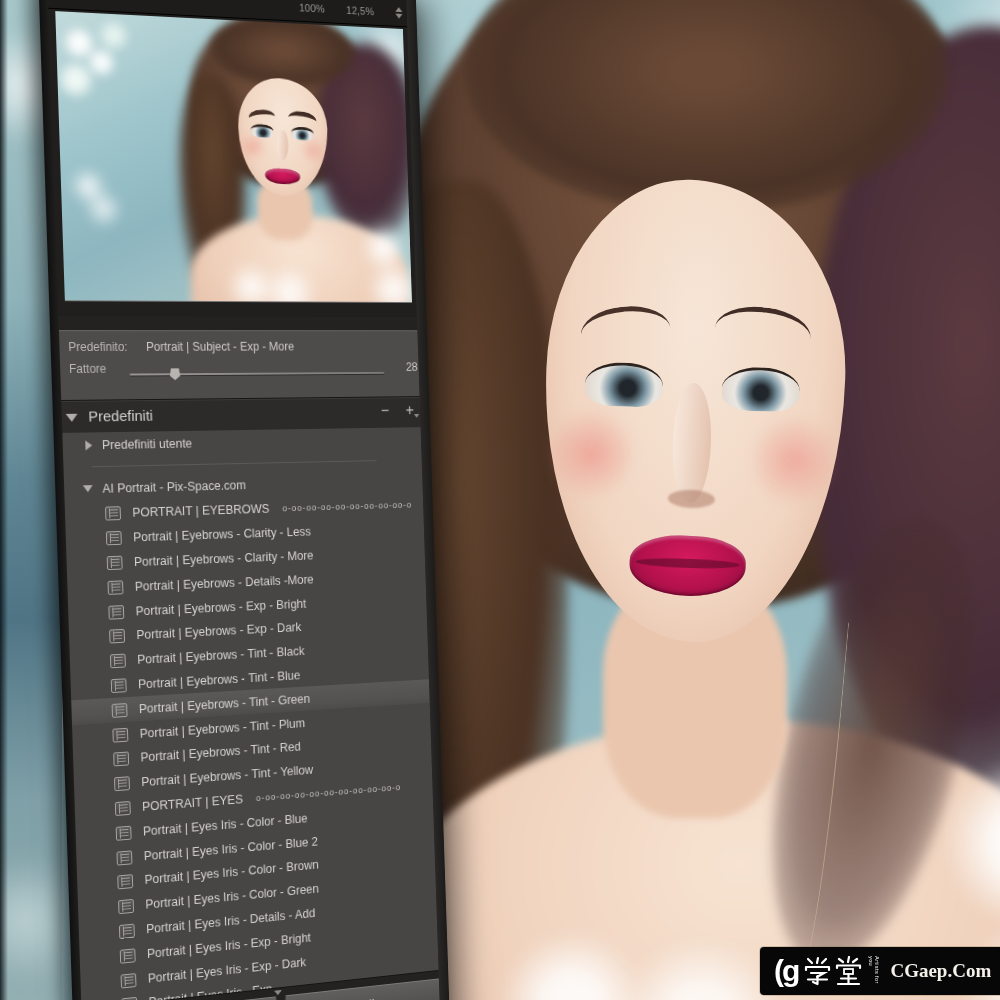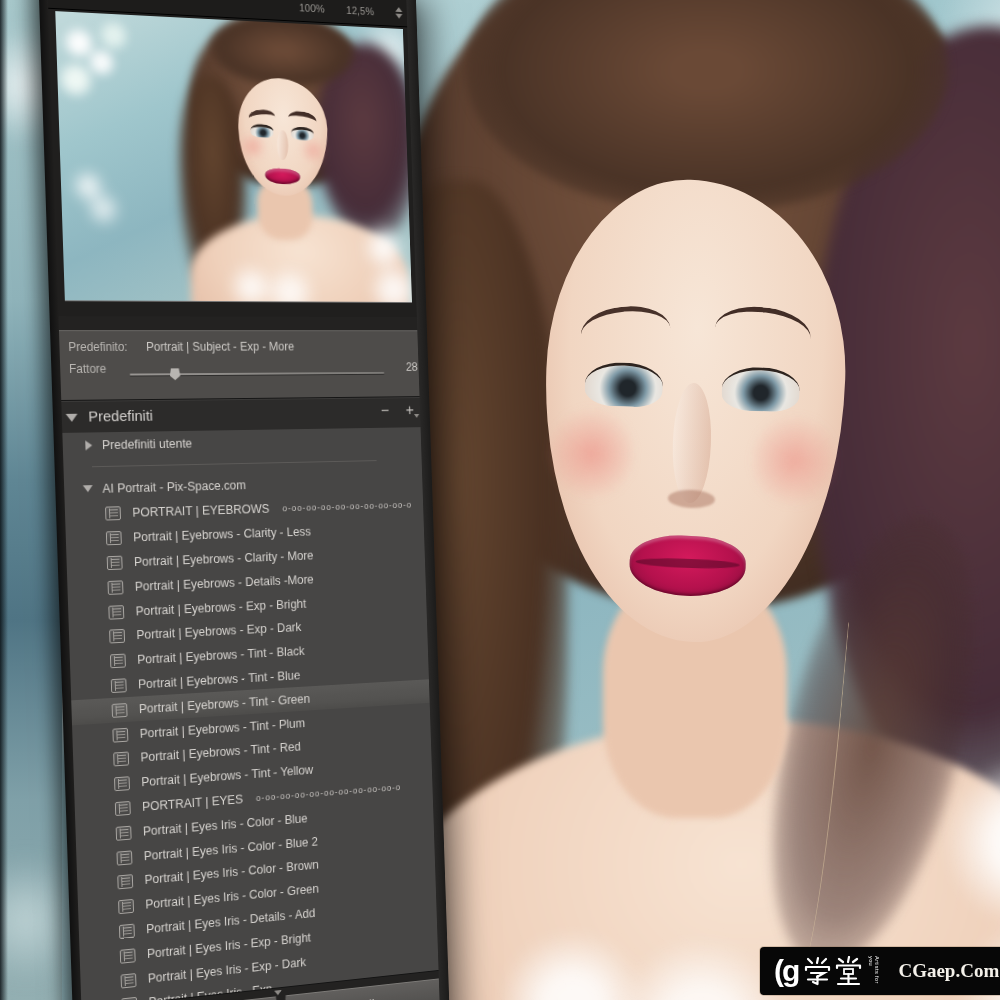--- a/index.html
+++ b/index.html
@@ -147,21 +147,21 @@
   .bar-handle{position:absolute;left:211px;top:2px;width:0;height:0;
     border-left:4px solid transparent;border-right:4px solid transparent;border-top:5px solid #8d8a86;}
 
   
   .watermark{position:absolute;right:0;top:947px;width:240px;height:48px;z-index:20;background:#070707;
     border-radius:4px 0 0 4px;display:flex;align-items:center;padding-left:14px;box-sizing:border-box;gap:6px;
     box-shadow:0 0 0 1px rgba(120,90,60,.25);}
   .wm-latin{color:#fff;font-size:30px;font-weight:bold;letter-spacing:-2px;line-height:1;}
   .wm-cjk svg{display:block;}
   .wm-tag{color:#fff;font-size:5.5px;writing-mode:vertical-rl;line-height:1.1;letter-spacing:.4px;height:30px;}
-  .wm-site{color:#f4f1ea;font-family:"Liberation Serif",serif;font-weight:bold;font-size:19px;margin-left:12px;}
+  .wm-site{color:#f4f1ea;font-family:"Liberation Serif",serif;font-weight:bold;font-size:19px;margin-left:4px;}
 </style>
 </head>
 <body>
 
 <div class="stage">
 
   <div class="scene scene-main">
     <div class="sc sc-bg"></div>
     <div class="sc sc-bokehTR"></div>
     <div class="sc sc-flowerTL"></div>

